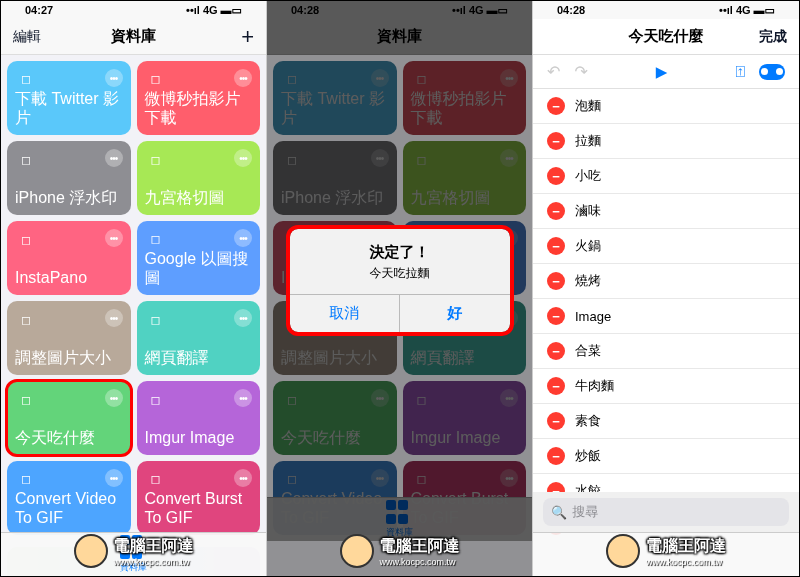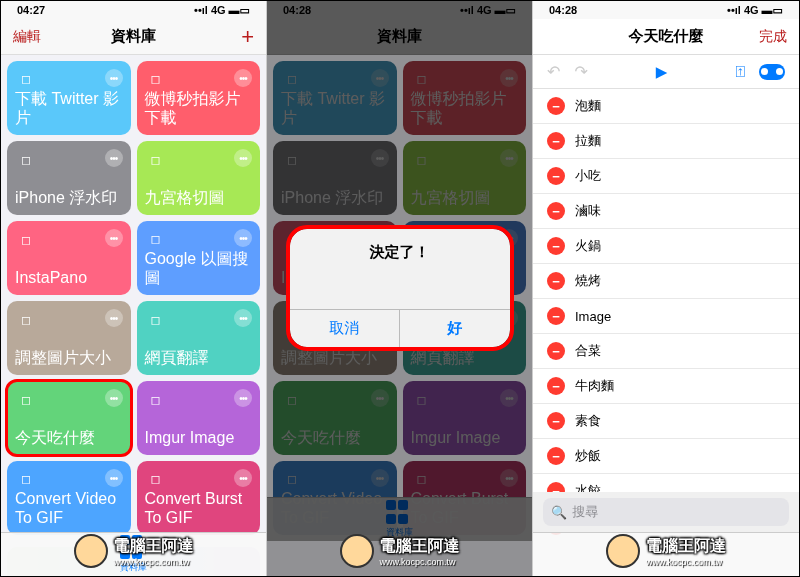--- a/index.html
+++ b/index.html
@@ -1,41 +1,41 @@
 <!DOCTYPE html>
 <html><head>
 <meta charset="utf-8">
 <style>
 * { margin: 0; padding: 0; box-sizing: border-box; font-family: -apple-system, "PingFang TC", sans-serif; }
 body { background: #fff; width: 800px; height: 577px; position: relative; overflow: hidden; border: 1px solid #000; }
 .container { display: flex; width: 800px; height: 577px; }
 .phone { width: 266px; height: 575px; position: relative; background: #f2f2f7; border-right: 1px solid #ccc; overflow: hidden; }
 .phone:last-child { border-right: none; }
-.status-bar { height: 18px; display: flex; justify-content: space-between; align-items: center; padding: 0 16px; font-size: 11px; font-weight: 600; background: #f8f8f8; }
+.status-bar { height: 18px; display: flex; justify-content: space-between; align-items: center; padding: 0 24px; font-size: 11px; font-weight: 600; background: #f8f8f8; }
 .status-right { display: flex; align-items: center; gap: 3px; }
 .nav-bar { height: 36px; display: flex; align-items: center; justify-content: space-between; padding: 0 12px; background: #f8f8f8; border-bottom: 0.5px solid #ddd; }
-.nav-btn { color: #b91c1c; font-size: 14px; }
+.nav-btn { color: #0f172a; font-size: 14px; }
 .nav-title { font-weight: 600; font-size: 15px; position: absolute; left: 50%; transform: translateX(-50%); }
-.nav-done { font-weight: 400; text-align: center; }
+.nav-done { font-weight: 700; text-align: center; }
 .sc-grid { padding: 6px; display: grid; grid-template-columns: 1fr 1fr; gap: 6px; }
 .sc-card { height: 74px; border-radius: 10px; padding: 8px; color: #fff; position: relative; display: flex; flex-direction: column; justify-content: space-between; }
 .sc-icon { width: 22px; height: 22px; border-radius: 4px; display: flex; align-items: center; justify-content: center; font-size: 12px; }
 .sc-dots { position: absolute; top: 8px; right: 8px; width: 18px; height: 18px; border-radius: 50%; background: rgba(255,255,255,0.3); display: flex; align-items: center; justify-content: center; font-size: 10px; letter-spacing: -1px; }
 .sc-name { font-size: 16px; line-height: 1.2; font-weight: 500; }
 .red-box { outline: 3px solid #f00; outline-offset: -1px; }
 .tabbar { position: absolute; bottom: 0; left: 0; right: 0; height: 44px; background: rgba(248,248,248,0.95); border-top: 0.5px solid #ccc; display: flex; align-items: center; justify-content: center; }
 .tab-icon { width: 26px; height: 26px; display: flex; flex-wrap: wrap; gap: 2px; }
 .tab-sq { width: 10px; height: 10px; background: #007aff; border-radius: 2px; }
 .tab-lbl { font-size: 9px; color: #007aff; text-align: center; }
 .overlay { position: absolute; inset: 0; background: rgba(0,0,0,0.4); display: flex; align-items: center; justify-content: center; }
-.alert { position: absolute; top: 228px; left: 50%; transform: translateX(-50%); width: 220px; background: #f2f2f2; border-radius: 17px; overflow: hidden; z-index: 10; }
+.alert { position: absolute; top: 228px; left: 50%; transform: translateX(-50%); width: 220px; background: #f2f2f2; border-radius: 8px; overflow: hidden; z-index: 10; }
 .alert-body { padding: 14px 10px 12px; text-align: center; }
 .alert-title { font-size: 15px; font-weight: 600; margin-bottom: 3px; }
 .alert-msg { font-size: 12px; }
-.alert-btns { display: flex; border-top: 0.5px solid #bbb; margin-top: 32px; }
+.alert-btns { display: flex; border-top: 0.5px solid #bbb; }
 .alert-btn { flex: 1; padding: 9px; text-align: center; color: #007aff; font-size: 15px; }
 .alert-btn:first-child { border-right: 0.5px solid #bbb; }
 .alert-btn:last-child { font-weight: 600; }
 .red-alert { outline: 4px solid #f00; outline-offset: 0; }
 .toolbar { height: 34px; display: flex; align-items: center; justify-content: space-between; padding: 0 14px; background: #fff; border-bottom: 0.5px solid #e0e0e0; }
 .toolbar-left { display: flex; gap: 14px; color: #ccc; font-size: 16px; }
 .toolbar-right { display: flex; gap: 14px; align-items: center; }
 .play-btn { color: #007aff; font-size: 15px; }
 .share-btn { color: #007aff; font-size: 16px; }
 .toggle-btn { width: 26px; height: 16px; background: #007aff; border-radius: 8px; display: flex; align-items: center; padding: 0 2px; }
@@ -240,20 +240,21 @@
               <div class="tab-sq"></div>
             </div>
         <div class="tab-lbl">資料庫</div>
       </div>
     </div>
   </div>
   <div class="overlay"></div>
   <div class="alert red-alert">
     <div class="alert-body">
       <div class="alert-title">決定了！</div>
+      <div class="alert-msg">今天吃拉麵</div>
     </div>
     <div class="alert-btns">
       <div class="alert-btn">取消</div>
       <div class="alert-btn">好</div>
     </div>
   </div>
   <div class="watermark">
     <div class="wm-logo"></div>
     <div>
       <div class="wm-text">電腦王阿達</div>

